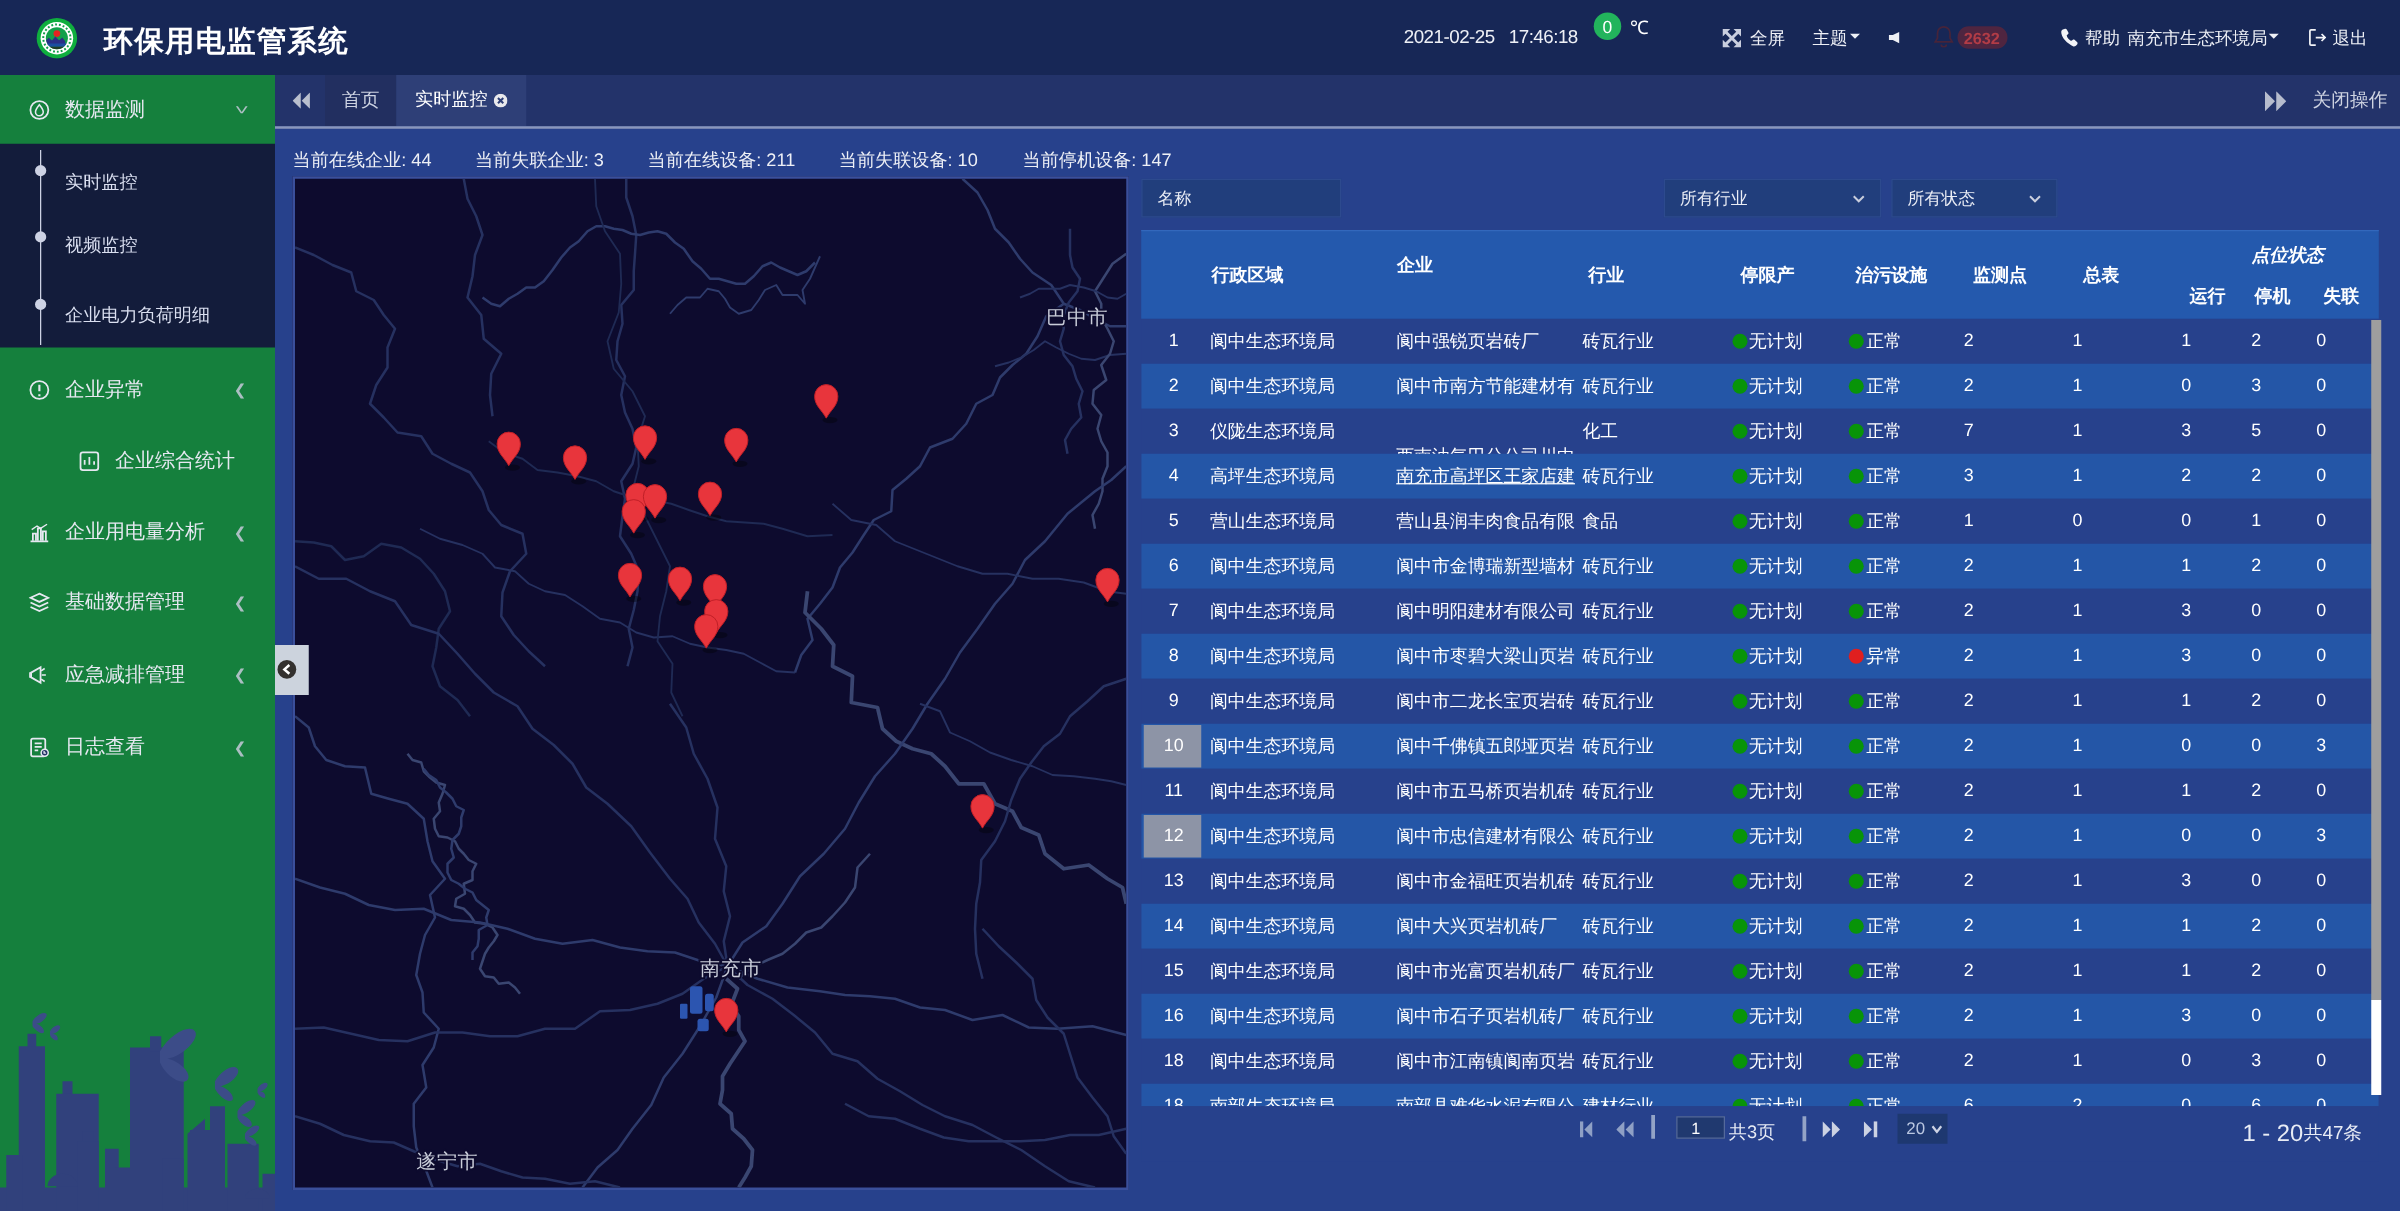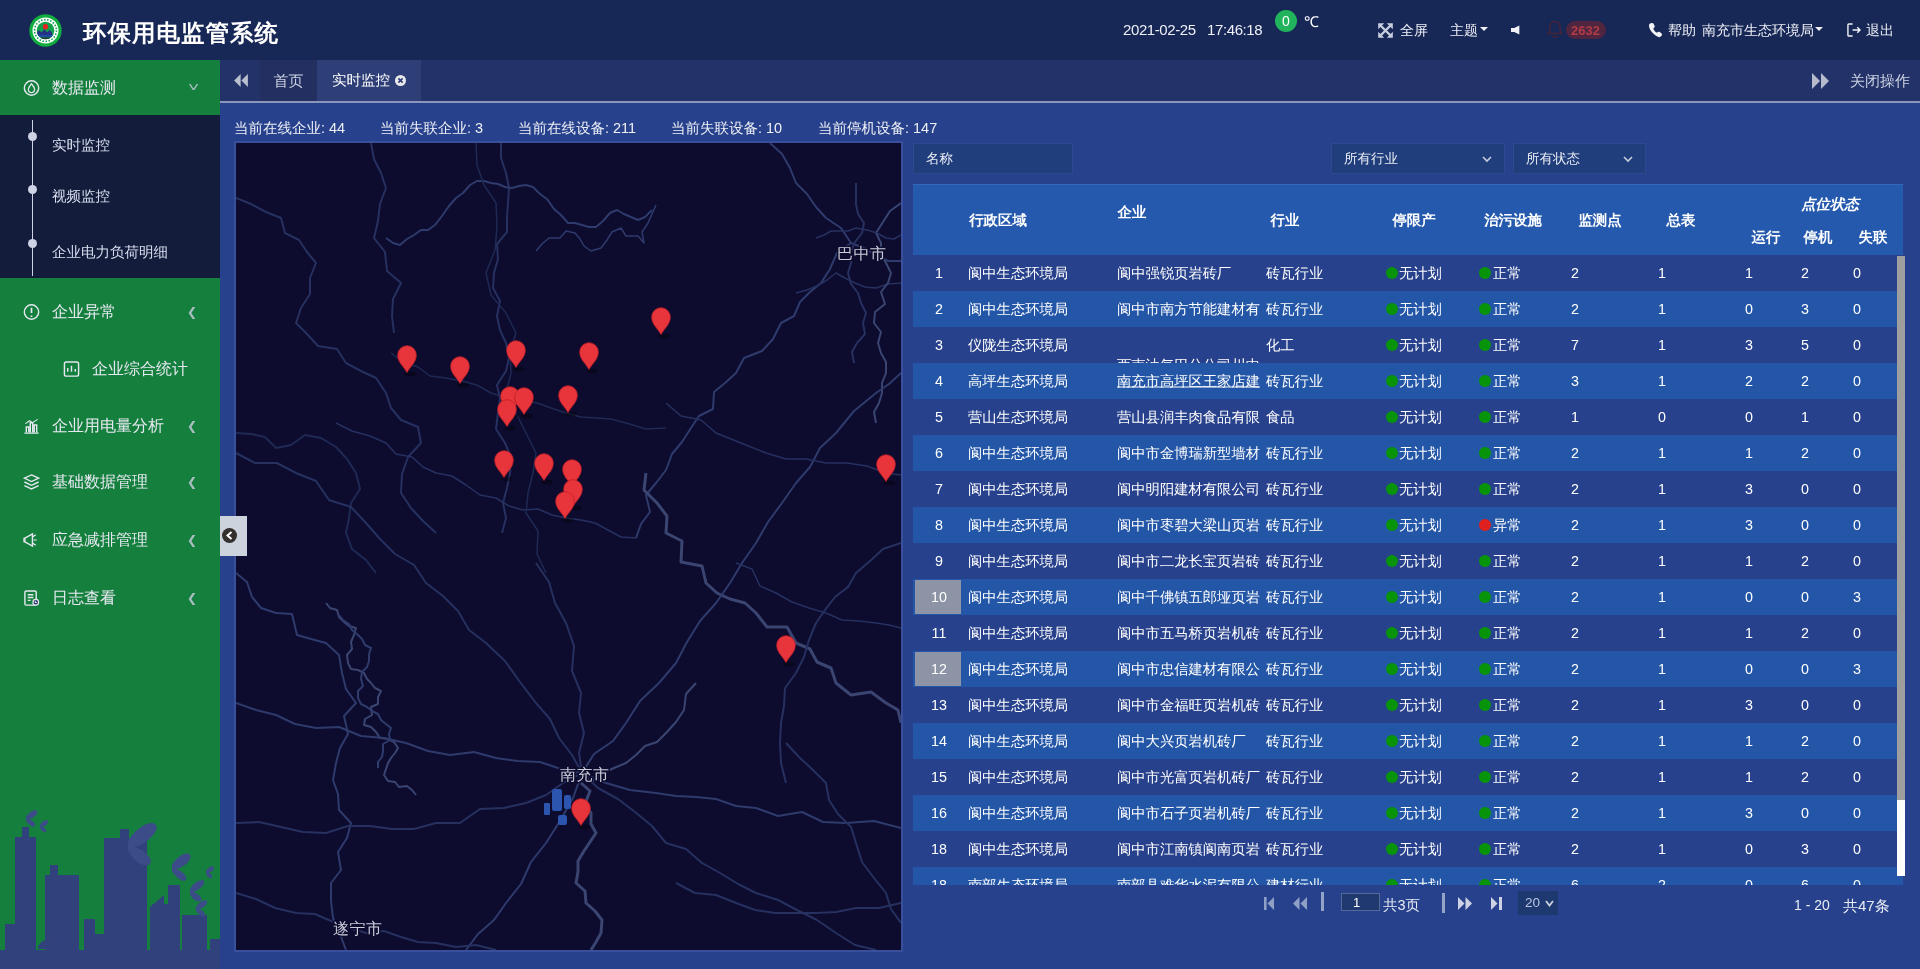--- a/index.html
+++ b/index.html
@@ -688,17 +688,17 @@
     <svg class="abs" style="left:578px; top:12px;" width="11" height="13" viewBox="0 0 11 13" fill="#ccd2e3">
       <path d="M0 0 l6.5 6.5 L0 13 Z"></path>
           <rect x="8" y="0" width="3" height="13"></rect>
     </svg>
     <div class="abs" style="left:605px; top:6px; width:40px; height:24px; background:#1e3870; color:#b9c6e0; font-size:13.5px;">
       <span style="position:absolute; left:7px; top:4px;">20</span>
       <svg class="abs" style="right:4px; top:9px;" width="9" height="7" viewBox="0 0 9 7" fill="none" stroke="#ccd2e3" stroke-width="1.8">
             <path d="M1 1 l3.5 4.5 L8 1"></path>
           </svg>
     </div>
-    <div class="abs" style="left:881px; top:12px; font-size:14px; color:#e8ecf5;">1 - 20</div>
+    <div class="abs" style="left:881px; top:12px; font-size:19px; color:#e8ecf5;">1 - 20</div>
     <div class="abs" style="left:930px; top:12px; font-size:15px; color:#e8ecf5;">共47条</div>
   </div>
 </div>
 </div>
 
 </body></html>

